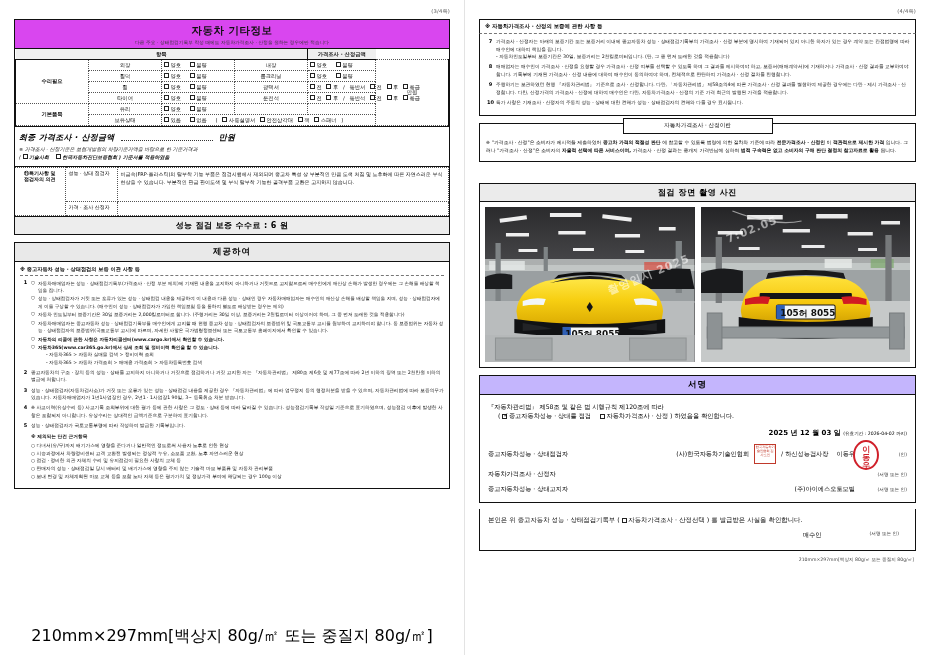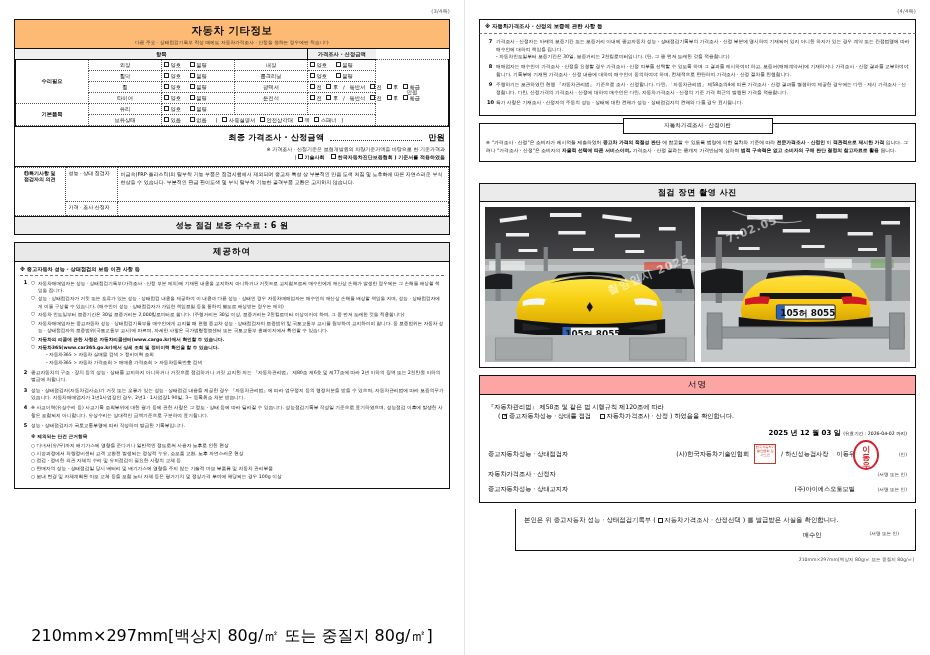--- a/index.html
+++ b/index.html
@@ -30,21 +30,21 @@
     color: #555;
     letter-spacing: .2px;
     margin-bottom: 3px;
     height: 8px;
   }
 
   .frame { border: 1.2px solid #111; }
 
   
   .doc-title-bar {
-    background: #fdba74;
+    background: #d946ef;
     border-bottom: 1px solid #111;
     text-align: center;
     padding: 4px 0 3px 0;
   }
   .doc-title {
     font-size: 10.5px; font-weight: bold; color: #111;
     letter-spacing: .5px;
   }
   .doc-sub {
     font-size: 4.6px; color: #333; margin-top: 2px;
@@ -96,21 +96,22 @@
   }
   .opt { margin-right: 7px; display: inline-block; }
   .opt.tight { margin-right: 3px; }
 
   
   .priceband {
     border-left: 1.2px solid #111;
     border-right: 1.2px solid #111;
     border-bottom: 1px solid #111;
     padding: 5px 4px 4px 4px;
-    text-align: right;
+    text-align: left;
+    font-style: italic;
   }
   .price-line {
     font-size: 8px; font-weight: bold; letter-spacing: .3px;
   }
   .price-blanks {
     display: inline-block;
     width: 92px;
     border-bottom: 1px dotted #333;
     margin: 0 3px -1px 3px;
     height: 8px;
@@ -238,23 +239,23 @@
     transform: rotate(-22deg);
     white-space: nowrap;
     font-weight: bold;
     letter-spacing: 1px;
     pointer-events: none;
   }
 
   
   .sig-title {
     border: 1.2px solid #111;
-    background: #fca5a5;
-    text-align: center;
-    font-size: 8.5px; font-weight: normal;
+    background: #c4b5fd;
+    text-align: center;
+    font-size: 8.5px; font-weight: bold;
     padding: 3px 0;
     margin-top: 7px;
     letter-spacing: 1px;
   }
   .sig-box {
     border: 1.2px solid #111;
     border-top: none;
     padding: 6px 8px 8px 8px;
     position: relative;
   }
@@ -299,21 +300,20 @@
     line-height: 0.95;
     text-align: center;
     padding-top: 4px;
     letter-spacing: -0.5px;
   }
   .buyer-box {
     border: 1.2px solid #111;
     border-top: none;
     padding: 7px 8px 10px 8px;
     margin-top: 6px;
-    margin-left: 36px;
   }
   .buyer-line { font-size: 6.4px; }
   .buyer-date {
     text-align: right; font-size: 6.6px; margin-top: 8px;
     letter-spacing: 10px; padding-right: 18px;
   }
   .buyer-sign {
     display: flex; justify-content: flex-end; gap: 48px;
     font-size: 6.3px; margin-top: 6px; padding-right: 8px;
   }

